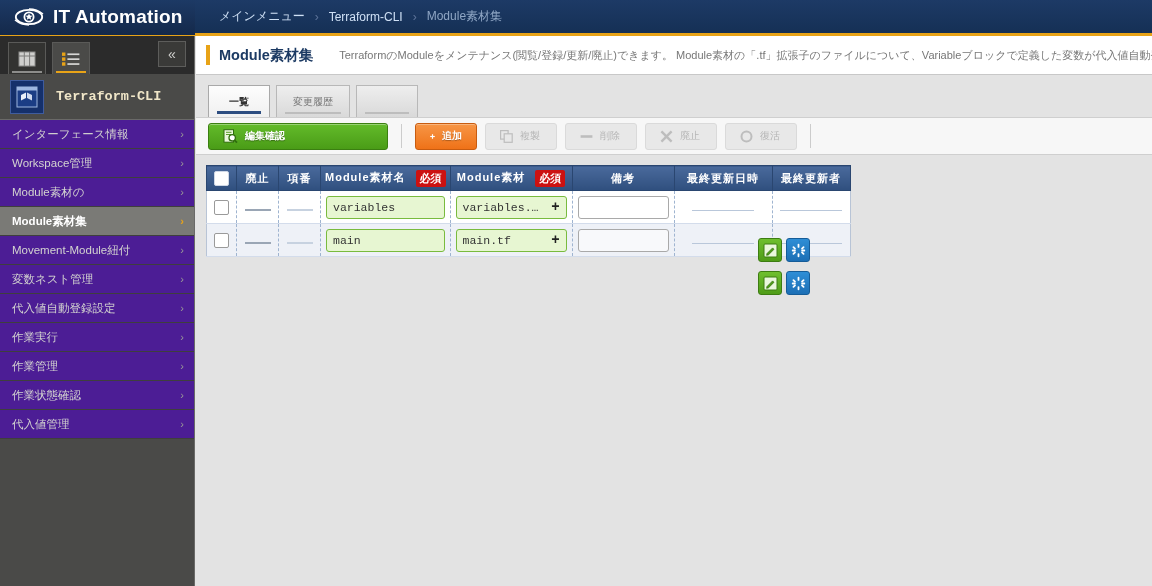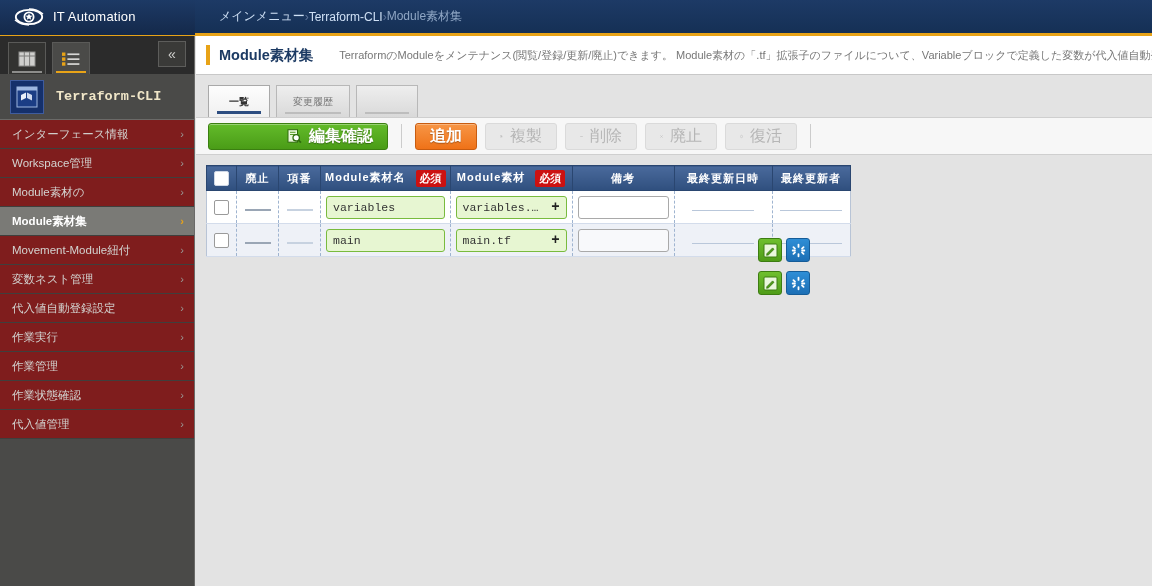--- a/index.html
+++ b/index.html
@@ -21,24 +21,24 @@
     border-bottom: 3px solid #e8a317;
     display: flex; align-items: center;
   }
   .brand {
     width: 195px; height: 36px; display: flex; align-items: center;
     padding-left: 14px; gap: 9px;
     background: linear-gradient(to bottom, #1d3a66 0%, #14294a 100%);
   }
   .brand-logo { width: 30px; height: 22px; position: relative; flex: none; }
   .brand-name {
-    color: #ffffff; font-size: 13px; font-weight: normal; letter-spacing: .2px;
+    color: #ffffff; font-size: 19px; font-weight: bold; letter-spacing: .2px;
     white-space: nowrap;
   }
-  .crumbs { display: flex; align-items: center; padding-left: 24px; }
+  .crumbs { display: flex; align-items: center; padding-left: 24px; gap: 10px; }
   .crumb { color: #b9cbe4; font-size: 12px; white-space: nowrap; }
   .crumb.link { color: #cfe0f5; }
   .crumb.current { color: #8fa6c4; }
   .crumb-sep { color: #5c7399; font-size: 12px; }
 
   
   .sidebar {
     position: absolute; top: 36px; left: 0; width: 195px; height: 550px;
     background: #4a4a48;
     border-right: 1px solid #6a6a68;
@@ -76,21 +76,21 @@
     display: flex; align-items: center; justify-content: center;
   }
   .module-title {
     color: #f0e6c8; font-size: 13.5px; font-weight: bold;
     font-family: "Liberation Mono", "DejaVu Sans Mono", monospace;
   }
   .nav-list { display: block; }
   .nav-item {
     height: 29px; display: flex; align-items: center;
     padding: 0 10px 0 12px; justify-content: space-between;
-    background: #7f1d1d; color: #d3d3d0; font-size: 11.5px;
+    background: #4c1d95; color: #d3d3d0; font-size: 11.5px;
     border-bottom: 1px solid #3f3f3d;
   }
   .nav-item .chev { color: #9a9a97; font-size: 11px; }
   .nav-item.selected {
     background: #7a7a76; color: #ffffff; font-weight: bold;
   }
   .nav-item.selected .chev { color: #e8a317; font-weight: bold; }
   .sidebar-rest { background: #4a4a48; height: 100%; }
 
   
@@ -132,22 +132,22 @@
     color: #333; font-weight: bold; border-color: #a9a9a9;
   }
   .tab.active .tab-bar { background: #2d4d80; height: 3px; }
 
   .toolbar {
     height: 38px; background: #f7f7f7; border-top: 1px solid #cfcfcf;
     border-bottom: 1px solid #cfcfcf;
     display: flex; align-items: center; padding-left: 12px; gap: 8px;
   }
   .btn {
-    height: 27px; display: inline-flex; align-items: center; justify-content: flex-end;
-    gap: 7px; padding: 0 14px; font-size: 16px; border-radius: 3px;
+    height: 27px; display: inline-flex; align-items: center; justify-content: flex-start;
+    gap: 7px; padding: 0 14px; font-size: 10px; border-radius: 3px;
     border: 1px solid #bbb; white-space: nowrap;
   }
   .btn-green {
     width: 180px; color: #fff; font-weight: bold; text-shadow: 0 1px 1px rgba(0,0,0,.35);
     background: linear-gradient(to bottom, #63bb2a, #4a9c17);
     border: 1px solid #3b7f11; box-shadow: inset 0 1px 0 rgba(255,255,255,.35);
   }
   .btn-orange {
     color: #fff; font-weight: bold; text-shadow: 0 1px 1px rgba(0,0,0,.3);
     background: linear-gradient(to bottom, #f79646, #ef7218);

